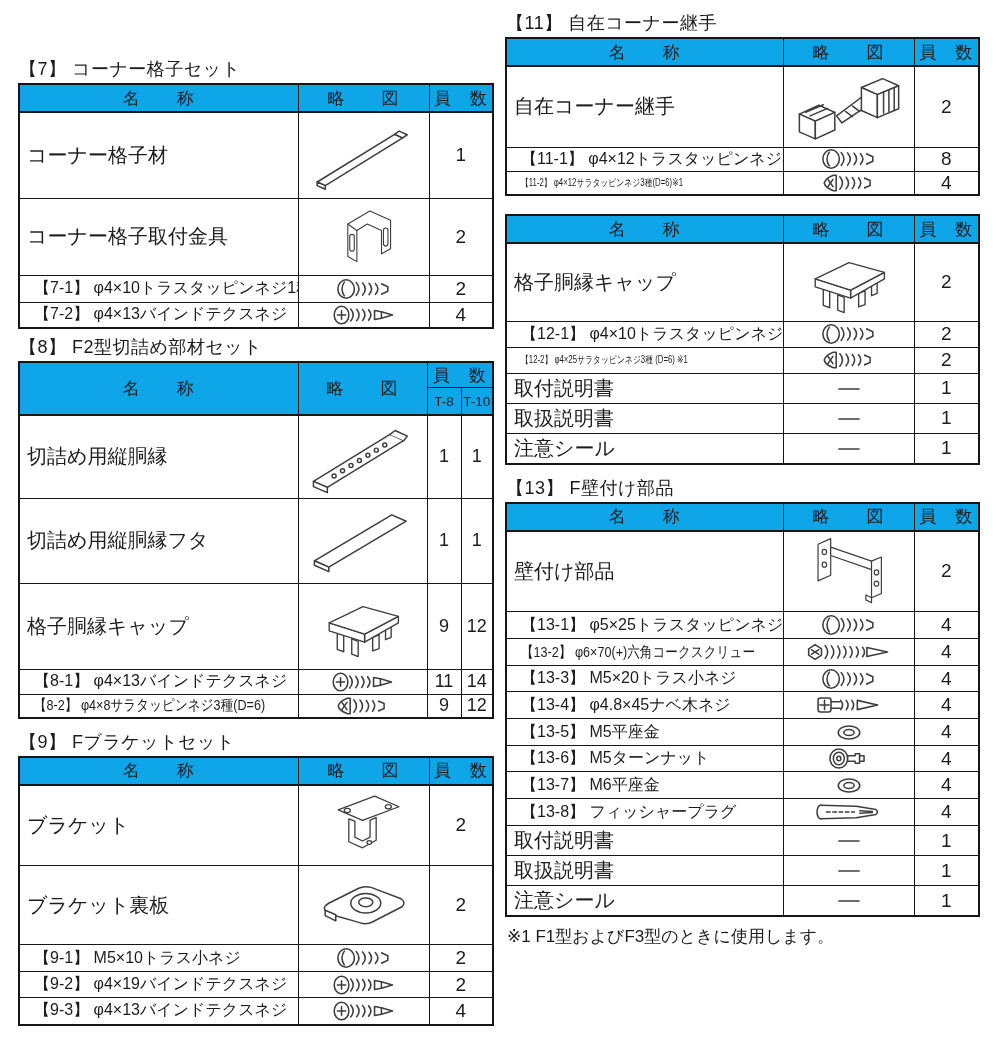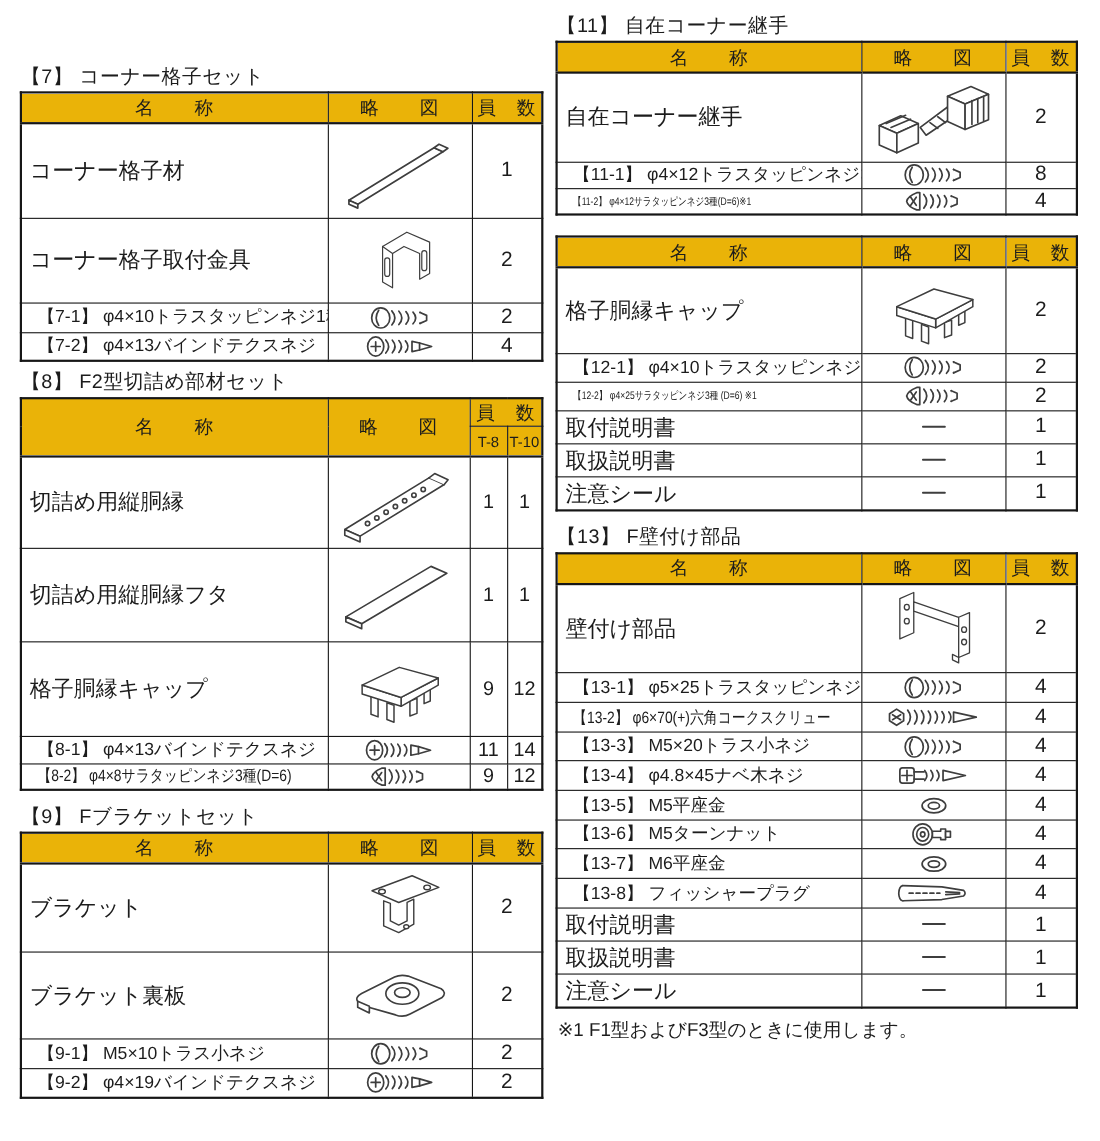--- a/index.html
+++ b/index.html
@@ -7,21 +7,21 @@
         font-family:"Liberation Sans","DejaVu Sans",sans-serif;color:#1c1c1c;overflow:hidden;}
   .col{position:absolute;}
   .col-left{left:18px;top:58px;width:474px;}
   .col-right{left:505px;top:12px;width:473px;}
   .ttl{font-size:18px;line-height:22px;margin:0 0 3px 1px;letter-spacing:.5px;white-space:nowrap;}
   .sec{margin:0;}
   .mt7{margin-top:7px;} .mt12{margin-top:12px;} .mt18{margin-top:18px;}
   table.parts{border-collapse:collapse;table-layout:fixed;width:100%;background:#fff;
               border:2.4px solid #161616;}
   .parts th,.parts td{border:1.6px solid #161616;padding:0;overflow:hidden;}
-  .parts th{background:#eab308;font-weight:normal;font-size:17px;letter-spacing:1px;
+  .parts th{background:#0ea5e9;font-weight:normal;font-size:17px;letter-spacing:1px;
             text-align:center;vertical-align:middle;}
   tr.hd th{height:26px;border-bottom:2.2px solid #161616;}
   th.sub{height:19px;font-size:13.5px;letter-spacing:0;border-bottom:2.2px solid #161616;}
   td.nm{text-align:left;vertical-align:middle;padding:1px 2px 1px 7px;font-size:20px;}
   td.nm .t{display:inline-block;white-space:nowrap;}
   tr.r-ind td.nm{padding-left:14px;font-size:16px;}
   tr.r-sm td.nm{font-size:15px;}
   tr.r-cond td.nm .t{transform:scaleX(.84);transform-origin:0 50%;}
   tr.r-xcond td.nm{font-size:10px;}
   tr.r-xcond td.nm .t{transform:scaleX(.78);transform-origin:0 50%;}
@@ -366,20 +366,29 @@
         </tr>
         <tr class="r-ind" style="height:26px">
           <td class="nm"><span class="t">【9-2】 φ4×19バインドテクスネジ</span></td>
           <td class="dg"><span class="ic">
                   <svg class="icon" width="64" height="22" aria-hidden="true">
                     <use href="#i-tex-screw-icon"></use>
                   </svg>
                 </span></td>
           <td class="qt">2</td>
         </tr>
+        <tr class="r-ind" style="height:27px">
+          <td class="nm"><span class="t">【9-3】 φ4×13バインドテクスネジ</span></td>
+          <td class="dg"><span class="ic">
+                  <svg class="icon" width="64" height="22" aria-hidden="true">
+                    <use href="#i-tex-screw-icon"></use>
+                  </svg>
+                </span></td>
+          <td class="qt">4</td>
+        </tr>
       </tbody>
         </table>
     </section>
   </div>
 
   <div class="col col-right">
 
     <section class="sec">
       <div class="ttl">【11】 自在コーナー継手</div>
       <table class="parts">

